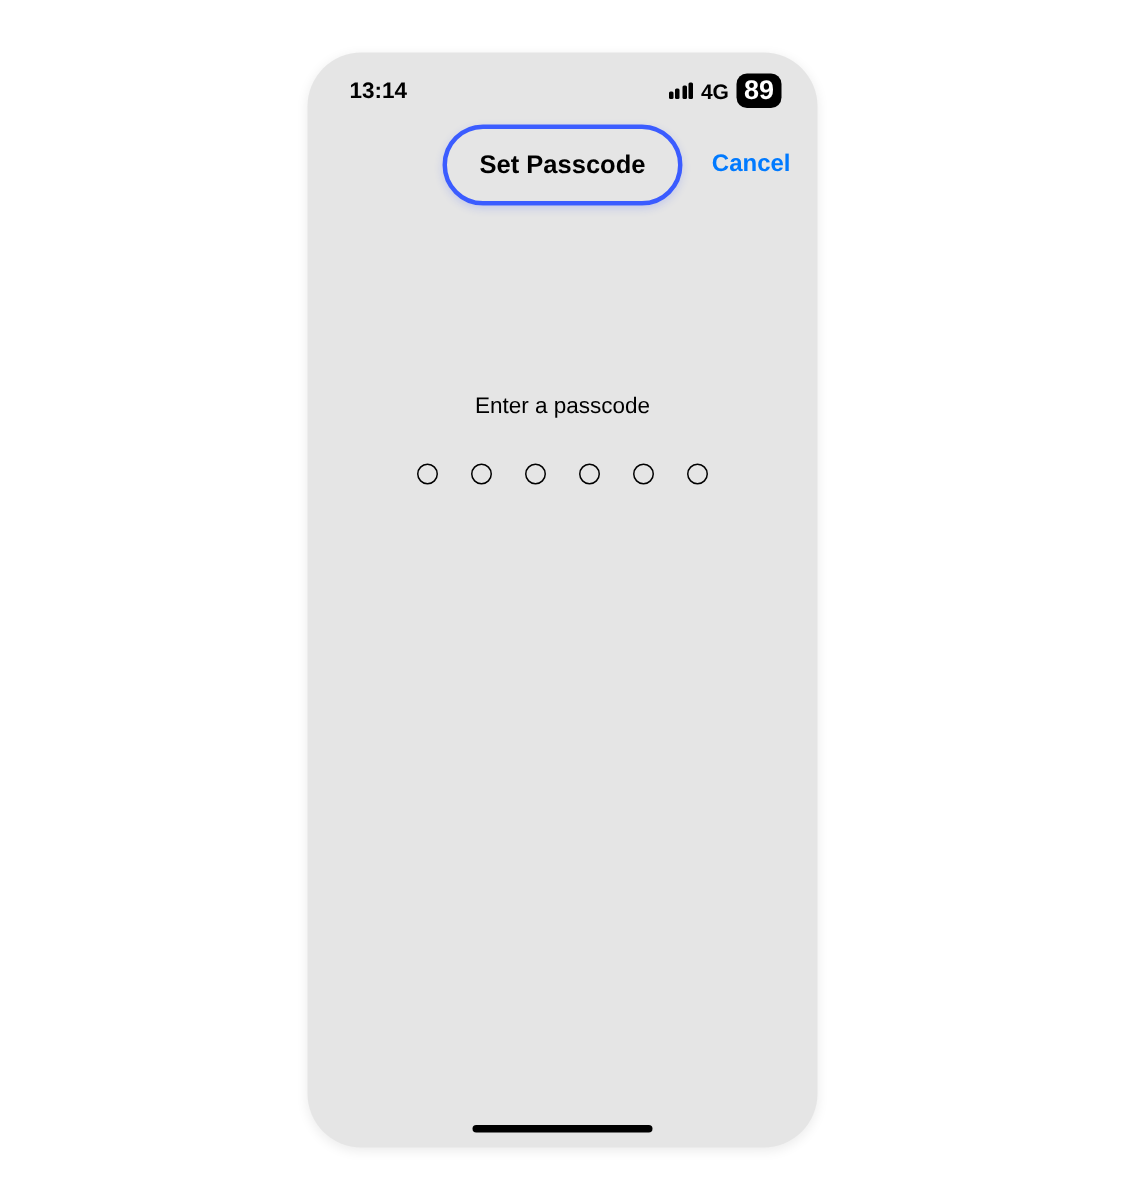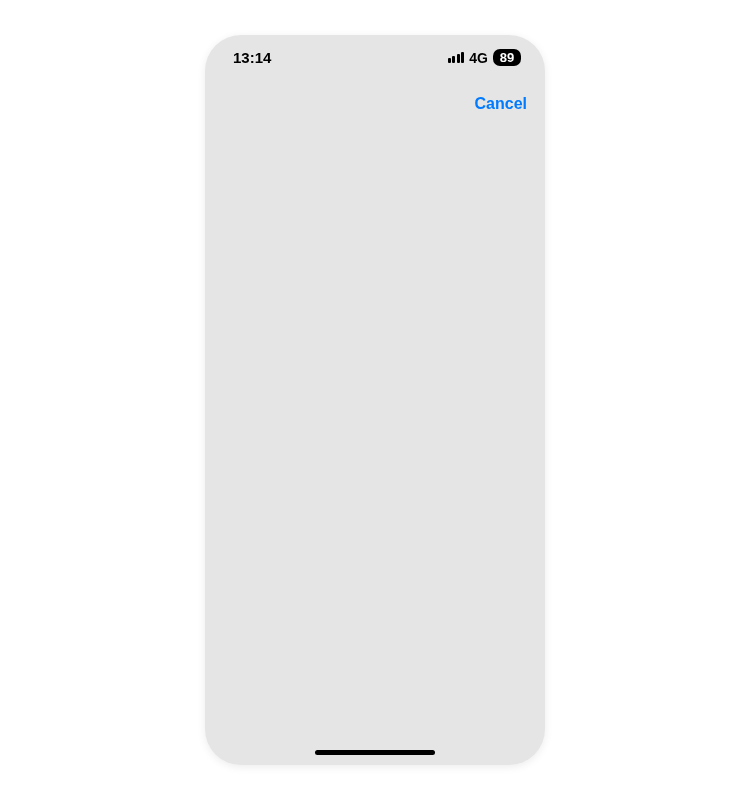--- a/index.html
+++ b/index.html
@@ -66,21 +66,21 @@
     .network-label {
       font-size: 14px;
       font-weight: 700;
     }
     
     .battery-badge {
       background: #000;
       color: #fff;
       border-radius: 7px;
       padding: 1px 5px;
-      font-size: 13px;
+      font-size: 18px;
       font-weight: 700;
       min-width: 28px;
       text-align: center;
     }
     
     .nav-bar {
       position: relative;
       height: 64px;
       display: flex;
       align-items: center;
@@ -163,19 +163,33 @@
         <div class="signal-bar"></div>
         <div class="signal-bar"></div>
         <div class="signal-bar"></div>
       </div>
       <div class="network-label">4G</div>
       <div class="battery-badge">89</div>
     </div>
   </div>
 
   <div class="nav-bar">
+    <div class="title-highlight">
+      <div class="page-title">Set Passcode</div>
+    </div>
     <button class="cancel-btn">Cancel</button>
   </div>
 
+  <div class="content">
+    <div class="prompt-text">Enter a passcode</div>
+    <div class="passcode-dots">
+      <div class="passcode-dot"></div>
+      <div class="passcode-dot"></div>
+      <div class="passcode-dot"></div>
+      <div class="passcode-dot"></div>
+      <div class="passcode-dot"></div>
+      <div class="passcode-dot"></div>
+    </div>
+  </div>
 
   <div class="home-indicator"></div>
 
 </div>
 
 </body></html>

